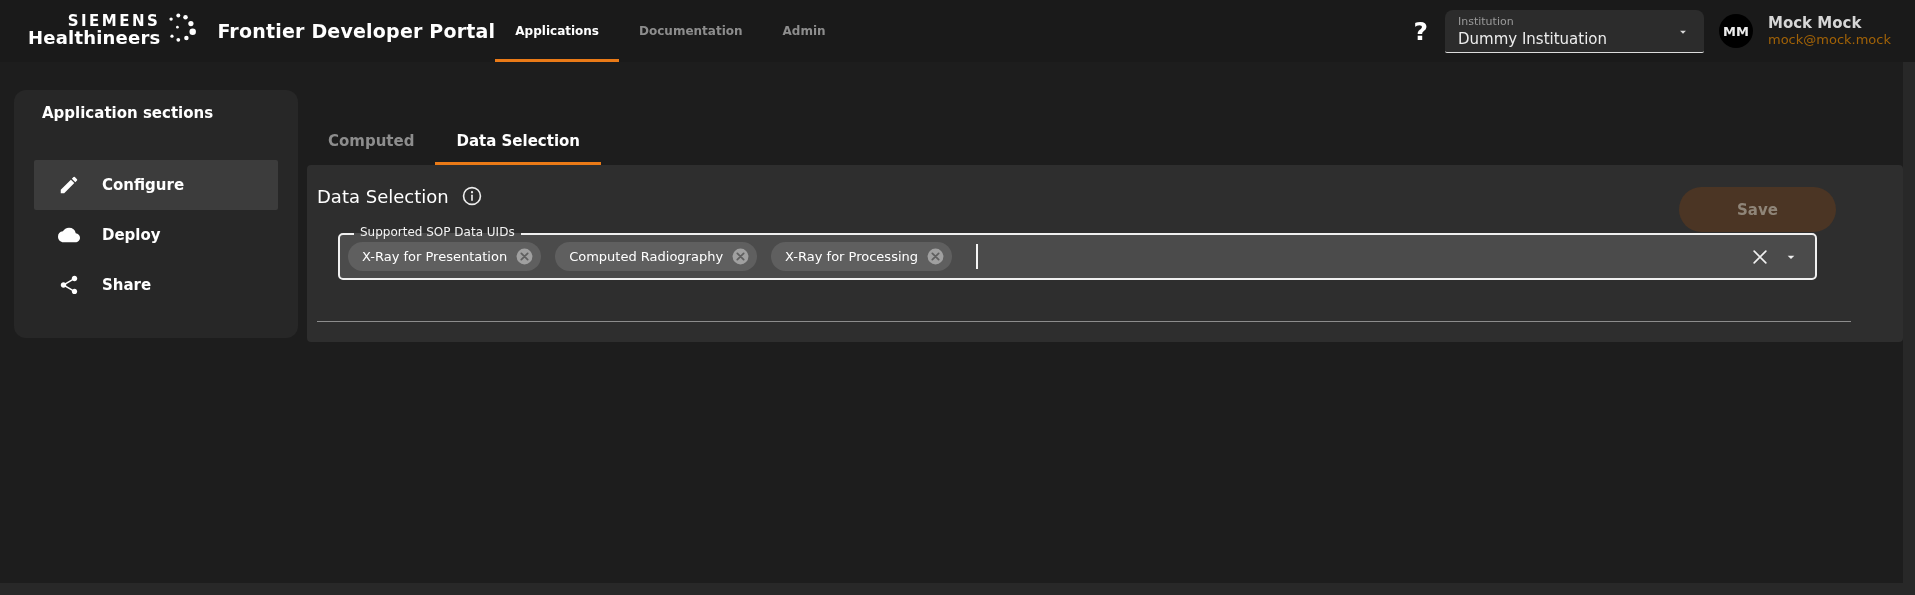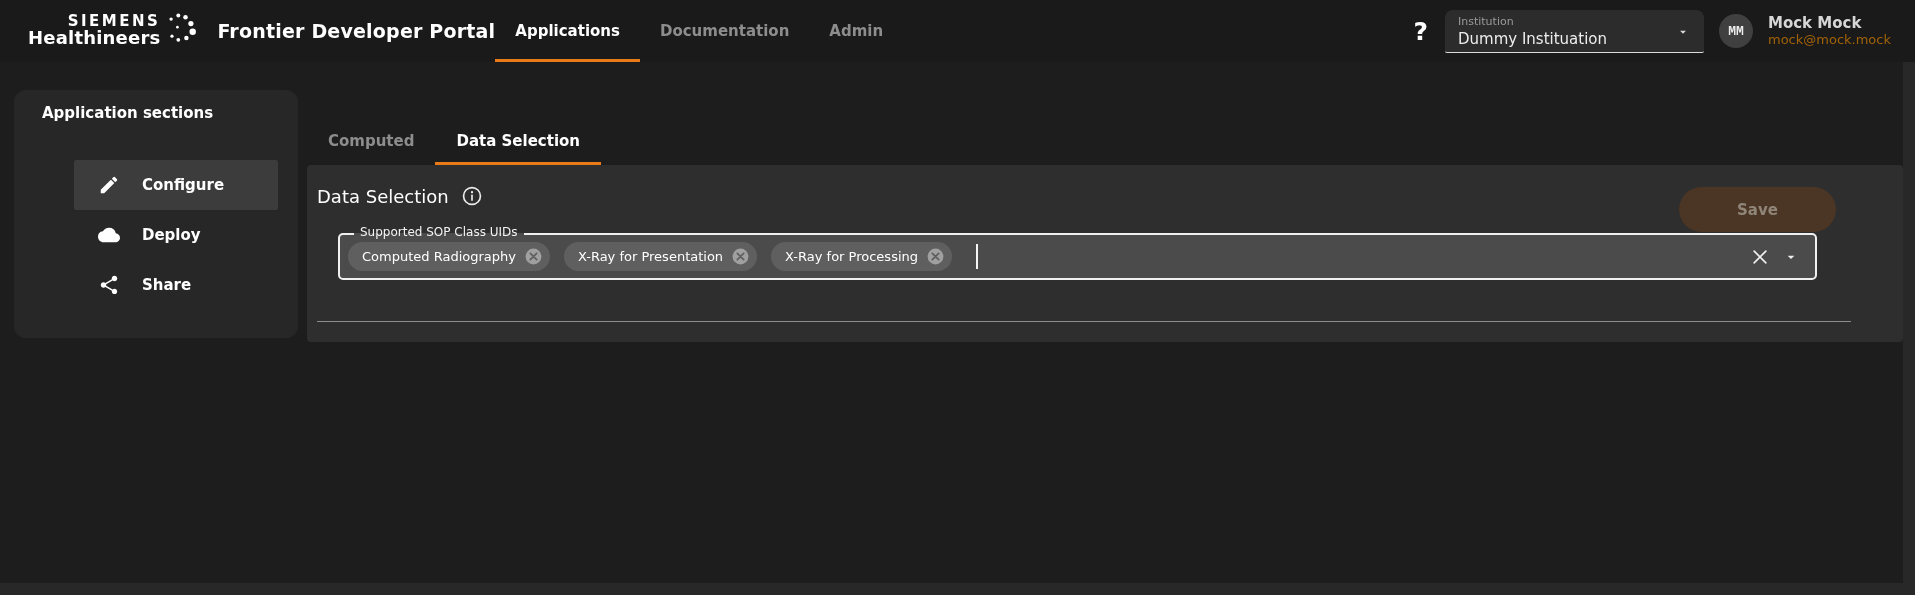--- a/index.html
+++ b/index.html
@@ -30,57 +30,57 @@
   .logo-line1{font-size:15px;font-weight:700;letter-spacing:2.5px;margin-left:16px;}
   .logo-line2{font-size:18px;font-weight:700;letter-spacing:.2px;}
   .logo-dots{margin-left:3px;margin-top:-4px;}
   .portal-title{
     display:flex;align-items:center;margin-left:18px;
     font-size:19px;font-weight:700;letter-spacing:.2px;white-space:nowrap;
   }
   .nav{display:flex;align-items:stretch;margin-left:0;}
   .nav-item{
     display:flex;align-items:center;padding:0 20px;position:relative;
-    font-size:15px;font-weight:600;color:var(--gray-text);cursor:pointer;white-space:nowrap;
+    font-size:12px;font-weight:600;color:var(--gray-text);cursor:pointer;white-space:nowrap;
   }
   .nav-item.active{color:#fff;font-weight:700;}
   .nav-item.active::after{
     content:"";position:absolute;left:0;right:0;bottom:0;height:3px;background:var(--accent);
   }
   .header-right{margin-left:auto;display:flex;align-items:center;gap:15px;padding-right:24px;}
   .help-btn{
     background:none;border:none;color:#fff;font-family:inherit;
     font-size:25px;font-weight:700;cursor:pointer;padding:0 2px;line-height:1;
   }
   .inst-select{
     width:259px;height:43px;background:#2c2c2c;border-radius:8px 8px 2px 2px;
     border-bottom:1.5px solid #dcdcdc;position:relative;
     padding:5px 34px 5px 13px;cursor:pointer;
   }
   .inst-label{font-size:11px;color:#9a9a9a;line-height:14px;}
   .inst-value{font-size:15px;color:#ededed;line-height:20px;white-space:nowrap;overflow:hidden;}
   .inst-caret{position:absolute;right:14px;top:15px;}
   .avatar{
-    width:34px;height:34px;border-radius:50%;background:#404040;
+    width:34px;height:34px;border-radius:50%;background:#000000;
     display:flex;align-items:center;justify-content:center;
-    font-size:13px;font-weight:600;color:#ececec;cursor:pointer;flex-shrink:0;font-family:Liberation Mono, monospace;
+    font-size:13px;font-weight:600;color:#ececec;cursor:pointer;flex-shrink:0;
   }
   .user-meta{display:flex;flex-direction:column;line-height:1.2;}
   .user-name{font-size:15px;font-weight:700;color:#d6d6d6;}
   .user-email{font-size:13px;color:#a16207;}
   
   .app-body{position:relative;height:533px;background:var(--page-bg);}
   .sidebar{
     position:absolute;left:14px;top:28px;width:284px;height:248px;
     background:var(--sidebar-bg);border-radius:12px;padding:14px 20px;
   }
   .side-title{font-size:15px;font-weight:700;line-height:18px;margin:0 0 38px 8px;}
   .side-item{
     display:flex;align-items:center;height:50px;padding-left:24px;
-    font-size:15px;font-weight:700;border-radius:2px;cursor:pointer;margin-left:40px;
+    font-size:15px;font-weight:700;border-radius:2px;cursor:pointer;
   }
   .side-item.active{background:#3c3c3c;}
   .side-icon{width:22px;height:22px;margin-right:22px;flex-shrink:0;}
   
   .main{position:absolute;left:307px;top:0;width:1596px;}
   .tabs{display:flex;align-items:flex-end;height:103px;}
   .tab{
     height:48px;display:flex;align-items:center;padding:0 21px;position:relative;
     font-size:15px;font-weight:600;color:var(--gray-text);cursor:pointer;white-space:nowrap;
   }
@@ -227,43 +227,43 @@
             <circle cx="12" cy="7.9" r="1.25" fill="#ededed"></circle>
             <rect x="11.1" y="10.4" width="1.8" height="7.1" rx="0.9" fill="#ededed"></rect>
           </svg>
         </button>
       </div>
 
       <button class="save-btn">Save</button>
 
       <div class="field-wrap">
         <div class="field-box">
-          <span class="field-legend">Supported SOP Class UIDs</span>
+          <span class="field-legend">Supported SOP Data UIDs</span>
+
+          <div class="chip">
+            <span>X-Ray for Presentation</span>
+            <span class="chip-x">
+              <svg width="19" height="19" viewBox="0 0 24 24">
+                <circle cx="12" cy="12" r="10" fill="#a0a0a0"></circle>
+                <path d="M8 8l8 8M16 8l-8 8" stroke="#5f5f5f" stroke-width="2.2" stroke-linecap="round"></path>
+              </svg>
+            </span>
+          </div>
 
           <div class="chip">
             <span>Computed Radiography</span>
             <span class="chip-x">
               <svg width="19" height="19" viewBox="0 0 24 24">
                 <circle cx="12" cy="12" r="10" fill="#a0a0a0"></circle>
                 <path d="M8 8l8 8M16 8l-8 8" stroke="#5f5f5f" stroke-width="2.2" stroke-linecap="round"></path>
               </svg>
             </span>
           </div>
 
           <div class="chip">
-            <span>X-Ray for Presentation</span>
-            <span class="chip-x">
-              <svg width="19" height="19" viewBox="0 0 24 24">
-                <circle cx="12" cy="12" r="10" fill="#a0a0a0"></circle>
-                <path d="M8 8l8 8M16 8l-8 8" stroke="#5f5f5f" stroke-width="2.2" stroke-linecap="round"></path>
-              </svg>
-            </span>
-          </div>
-
-          <div class="chip">
             <span>X-Ray for Processing</span>
             <span class="chip-x">
               <svg width="19" height="19" viewBox="0 0 24 24">
                 <circle cx="12" cy="12" r="10" fill="#a0a0a0"></circle>
                 <path d="M8 8l8 8M16 8l-8 8" stroke="#5f5f5f" stroke-width="2.2" stroke-linecap="round"></path>
               </svg>
             </span>
           </div>
 
           <div class="text-cursor"></div>

